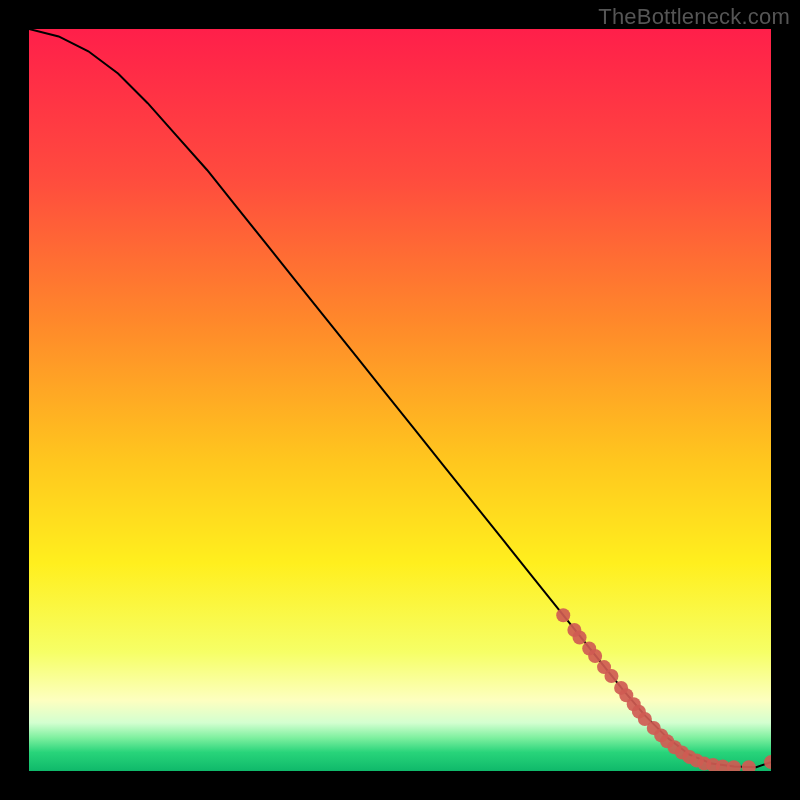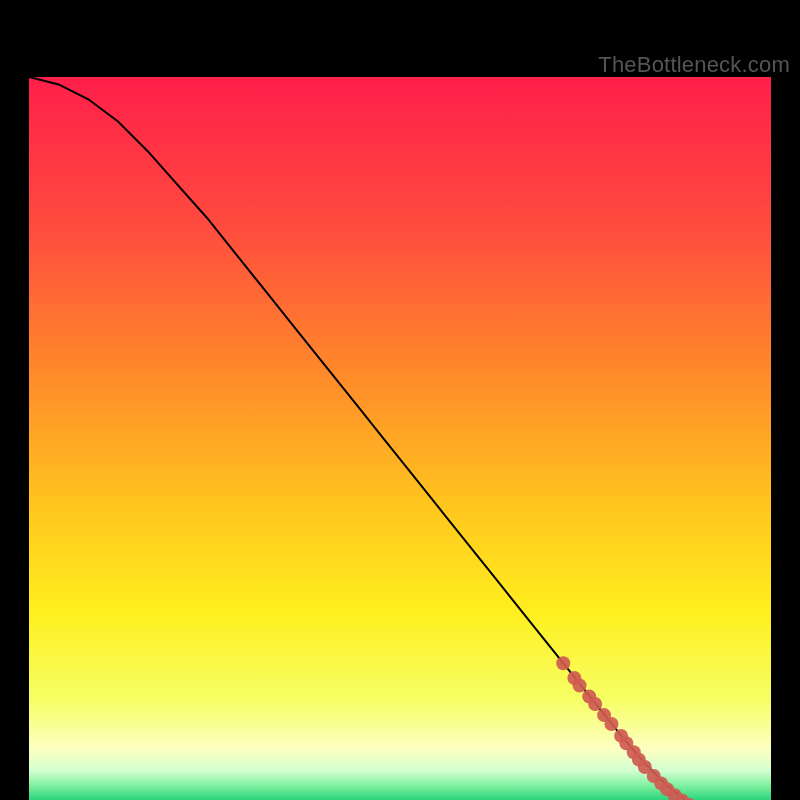--- a/index.html
+++ b/index.html
@@ -9,21 +9,20 @@
     height: 800px;
     background: #000;
     overflow: hidden;
     font-family: Arial, Helvetica, sans-serif;
   }
   .frame {
     position: relative;
     width: 800px;
     height: 616px;
     background: #000;
-    margin-top: 48px;
   }
   .watermark {
     position: absolute;
     top: 4px;
     right: 10px;
     color: #555;
     font-size: 22px;
     font-weight: 500;
     letter-spacing: 0.2px;
     z-index: 50;

